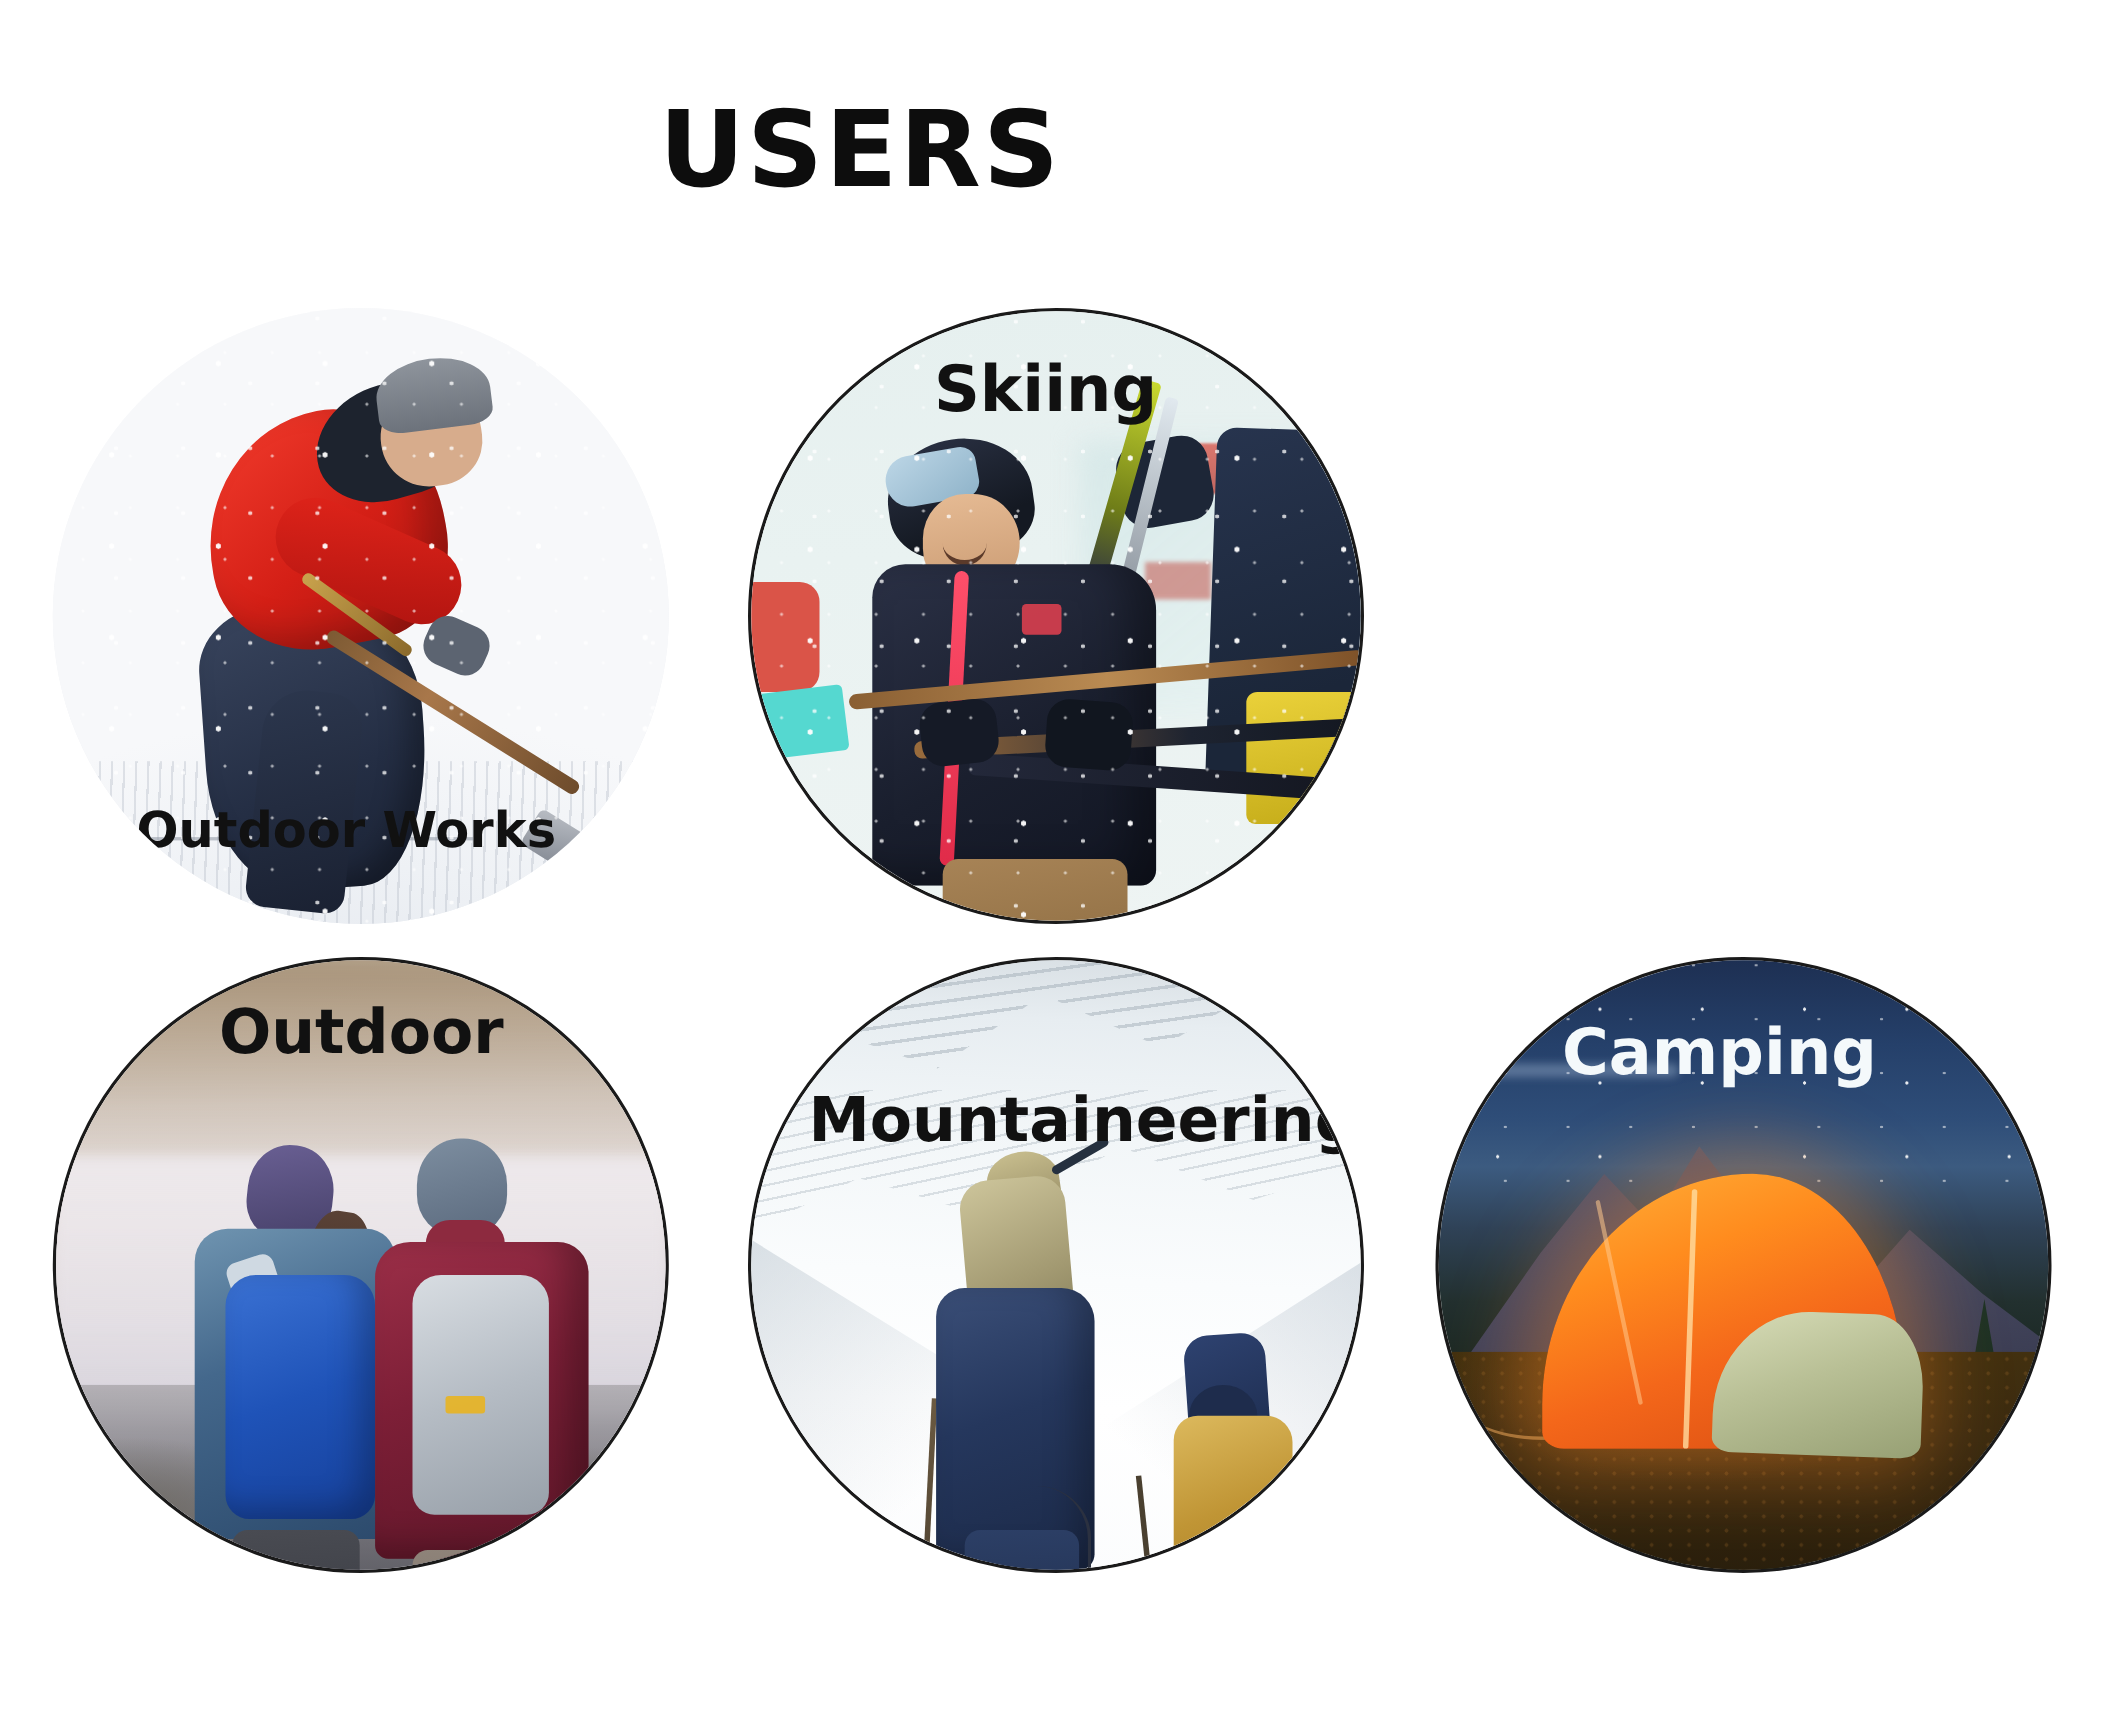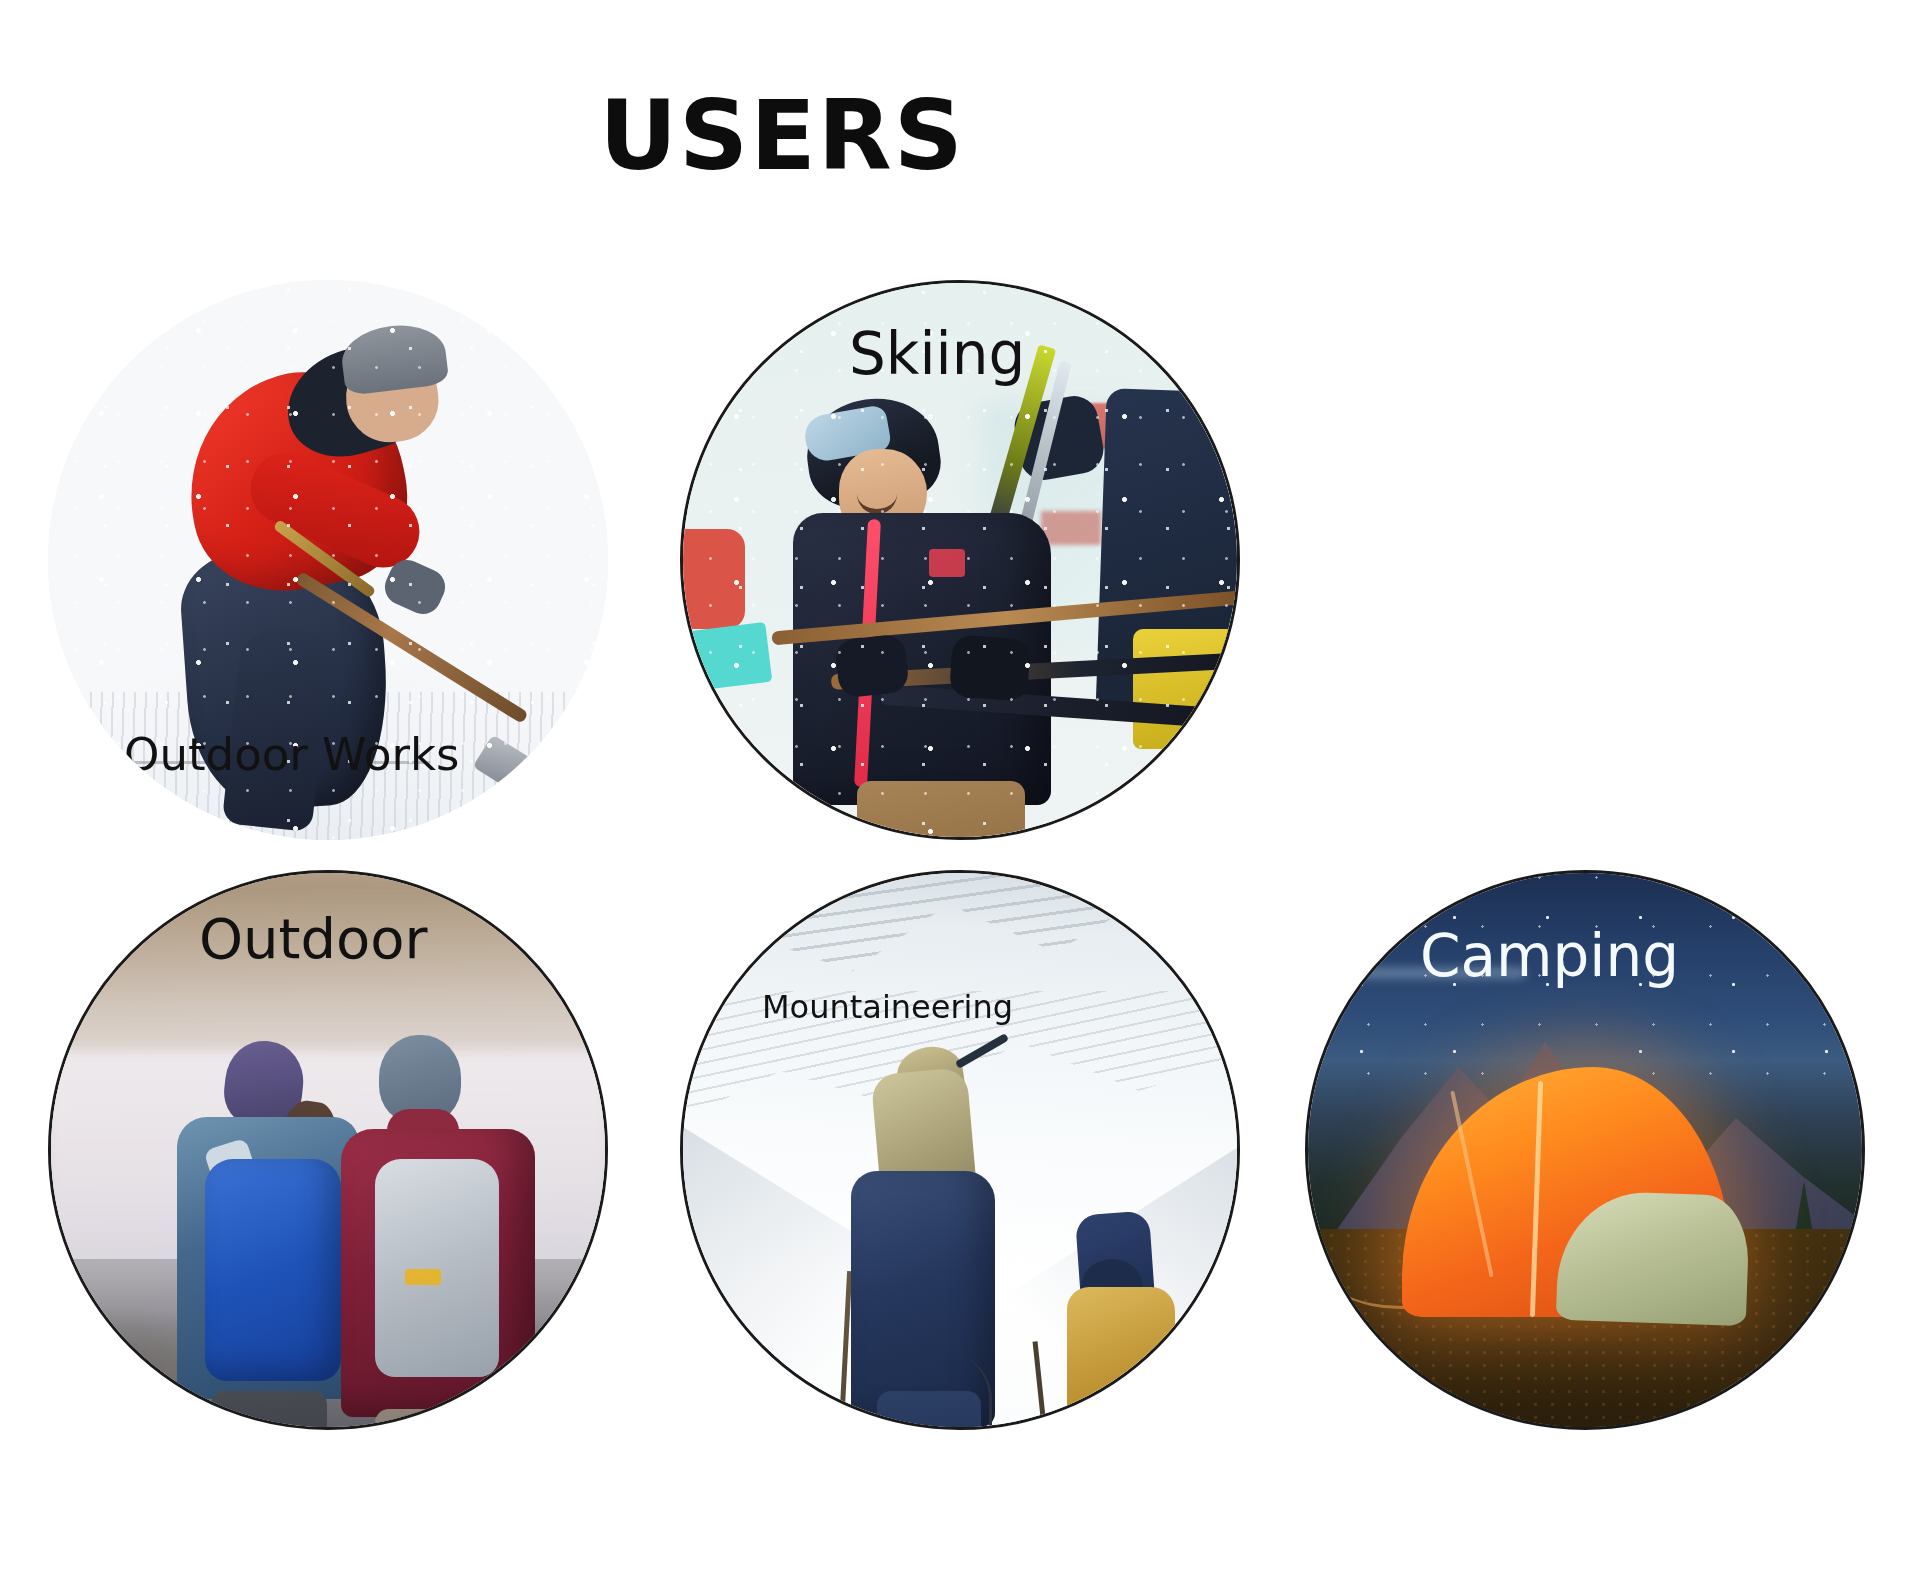--- a/index.html
+++ b/index.html
@@ -60,21 +60,21 @@
   .scene {
     position: absolute;
     inset: -2px;
     overflow: hidden;
   }
 
   .cap {
     position: absolute;
     z-index: 40;
     font-family: "DejaVu Sans", sans-serif;
-    font-weight: 400;
+    font-weight: 700;
     line-height: 1;
     white-space: nowrap;
   }
   .cap-dark { color: #111111; }
   .cap-light { color: #f4f9fb; }
 
   
   .sc-outdoor {
     background:
       radial-gradient(ellipse 120% 70% at 50% 115%, #e4e8ee 0%, #eef1f5 35%, #f7f8fa 70%),
@@ -559,21 +559,21 @@
   }
   .mt-rope {
     position: absolute; left: 288px; top: 540px; width: 118px; height: 56px;
     border-bottom: 4px solid #2a2f38; border-radius: 0 0 60% 40%;
     transform: rotate(4deg);
   }
   .mt-rope2 {
     position: absolute; left: 228px; top: 480px; width: 80px; height: 80px;
     border-right: 3px solid #2b3140; border-radius: 0 60% 0 0;
   }
-  .cap-mtn { left: 79px; top: 118px; font-size: 32px; }
+  .cap-mtn { left: 52px; top: 118px; font-size: 56px; }
 
   
   .sc-camp {
     background:
       linear-gradient(180deg, #1d2f52 0%, #25406a 14%, #2e4d78 26%,
         #3c5b80 34%, #2f4257 44%, #22302f 56%, #1a2620 68%,
         #2a2212 80%, #3b2b14 92%, #2c200f 100%);
   }
   .cp-stars {
     position: absolute; left: 0; right: 0; top: 0; height: 230px;

